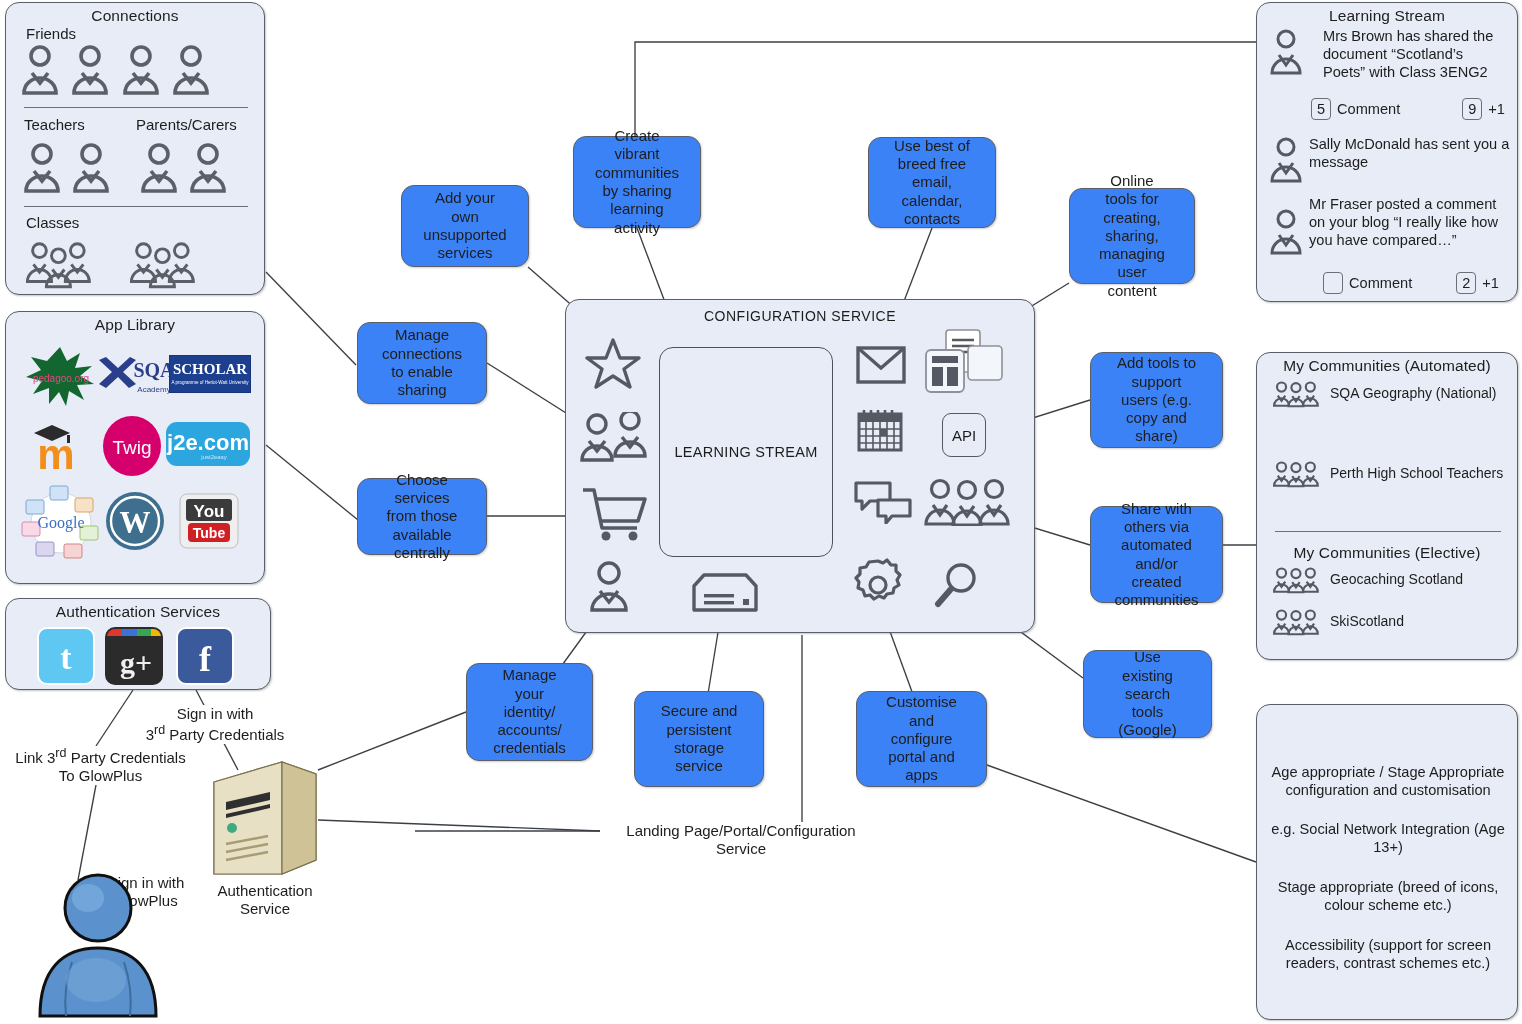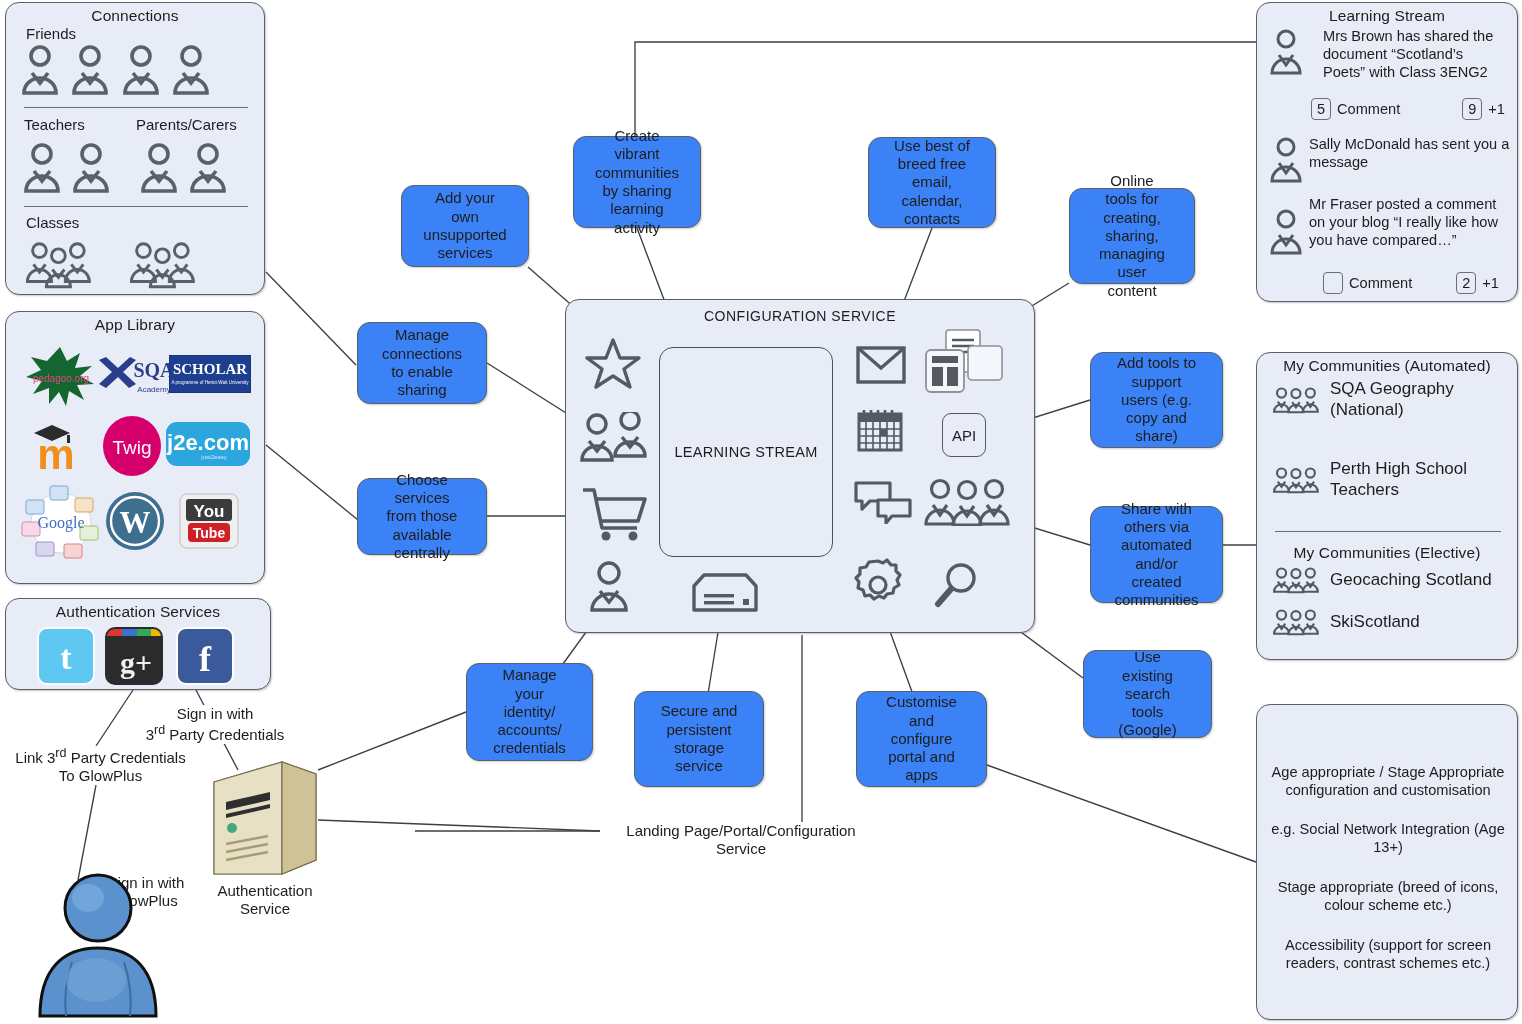--- a/index.html
+++ b/index.html
@@ -83,21 +83,21 @@
 
   .stream-row{position:absolute;display:flex;}
   .stream-text{font-size:14.6px;line-height:1.24;color:#1d1d1d;}
   .badge{
     display:inline-flex;align-items:center;justify-content:center;
     width:20px;height:22px;border:1.4px solid #6a6f78;border-radius:4px;
     font-size:14.5px;background:#e7ecf6;color:#1d1d1d;box-sizing:border-box;
   }
   .badge-row{position:absolute;display:flex;align-items:center;font-size:14.6px;}
   .comm-row{position:absolute;display:flex;align-items:center;}
-  .comm-label{font-size:17px;line-height:1.22;color:#1d1d1d;margin-left:9px;}
+  .comm-label{font-size:14px;line-height:1.22;color:#1d1d1d;margin-left:9px;}
   .acc-para{position:absolute;width:246px;text-align:center;font-size:14.6px;line-height:1.25;color:#1d1d1d;left:8px;}
 
   .api-box{
     position:absolute;width:42px;height:42px;border:1.3px solid #55596l;
     border:1.3px solid #55595f;border-radius:9px;background:#e7ecf6;
     display:flex;align-items:center;justify-content:center;font-size:15px;color:#1d1d1d;
   }
 </style>
 </head>
 <body>

